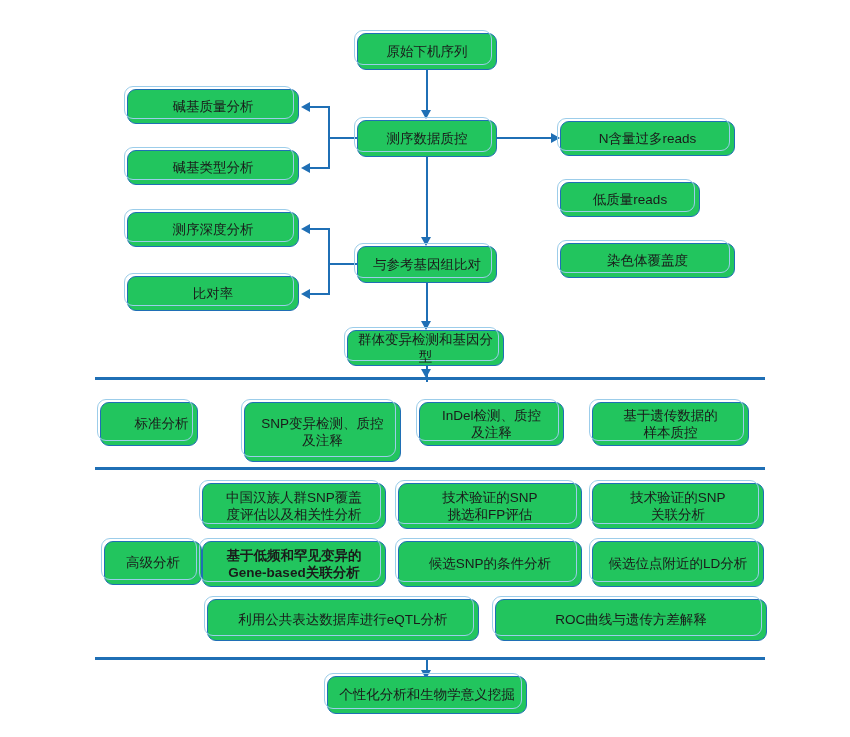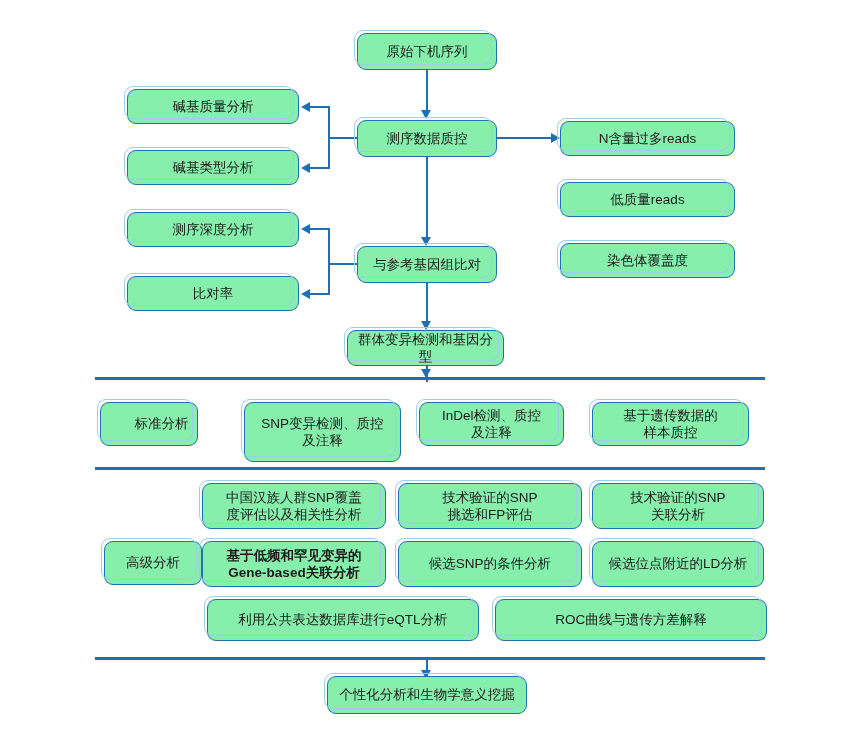--- a/index.html
+++ b/index.html
@@ -13,21 +13,21 @@
     width: 850px;
     height: 737px;
     background: #ffffff;
     font-family: "Liberation Sans", "DejaVu Sans", sans-serif;
     overflow: hidden;
   }
   
   .node {
     position: absolute;
     box-sizing: border-box;
-    background: #86efac;
+    background: #22c55e;
     border: 1.6px solid #1f6fb5;
     border-radius: 9px;
     display: flex;
     align-items: center;
     justify-content: center;
     text-align: center;
     color: #1a1a1a;
     font-size: 13.5px;
     line-height: 1.28;
     z-index: 3;
@@ -118,21 +118,21 @@
   </div>
 
   <div class="ln h" style="left:497px; top:137px; width:56px;"></div>
   <div class="arrow right" style="left:551px; top:132.5px;"></div>
 
 
   <div class="node" style="left:560px; top:121px; width:175px; height:35px;">
     <span class="lbl">N含量过多reads</span>
   </div>
 
-  <div class="node" style="left:560px; top:182px; width:175px; height:35px;">
+  <div class="node" style="left:560px; top:182px; width:140px; height:35px;">
     <span class="lbl">低质量reads</span>
   </div>
 
   <div class="node" style="left:560px; top:243px; width:175px; height:35px;">
     <span class="lbl">染色体覆盖度</span>
   </div>
 
   <div class="ln v" style="left:425.5px; top:157px; height:82px;"></div>
   <div class="arrow down" style="left:421px; top:237px;"></div>
 

